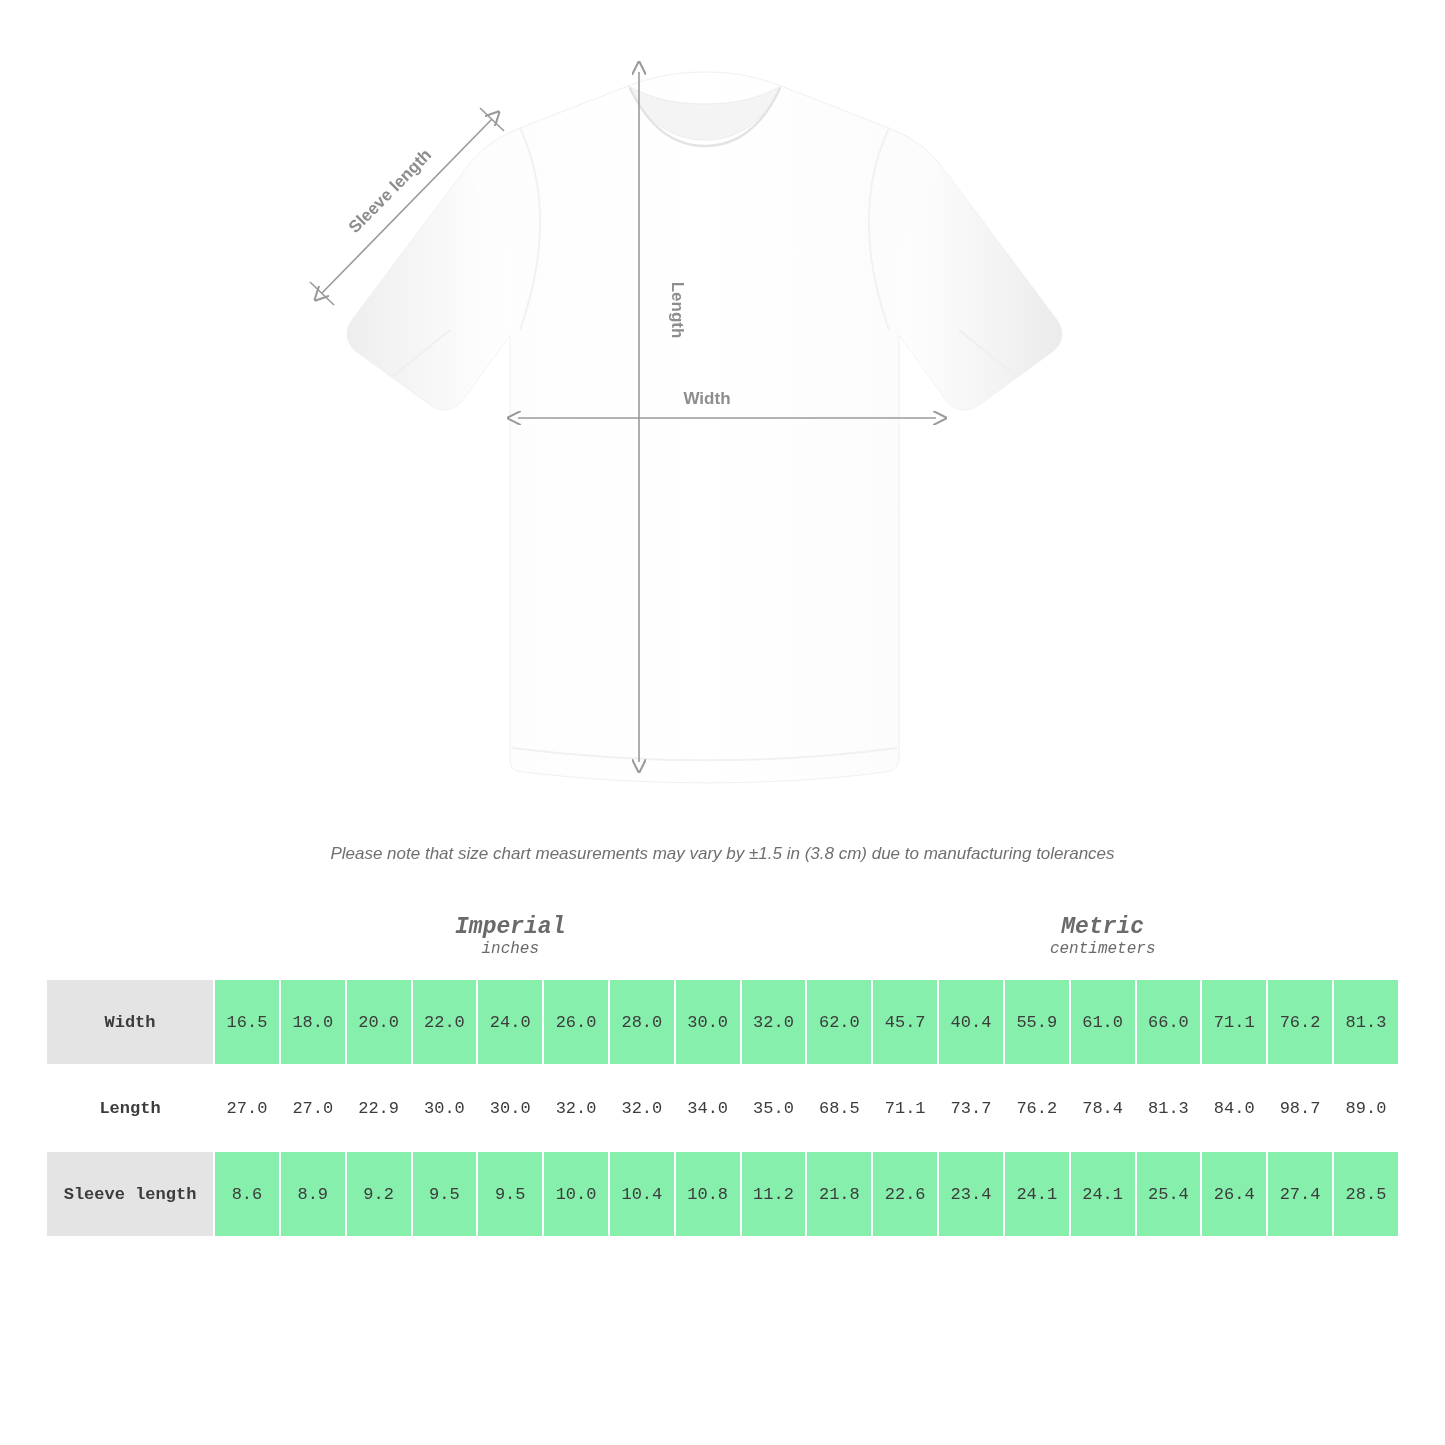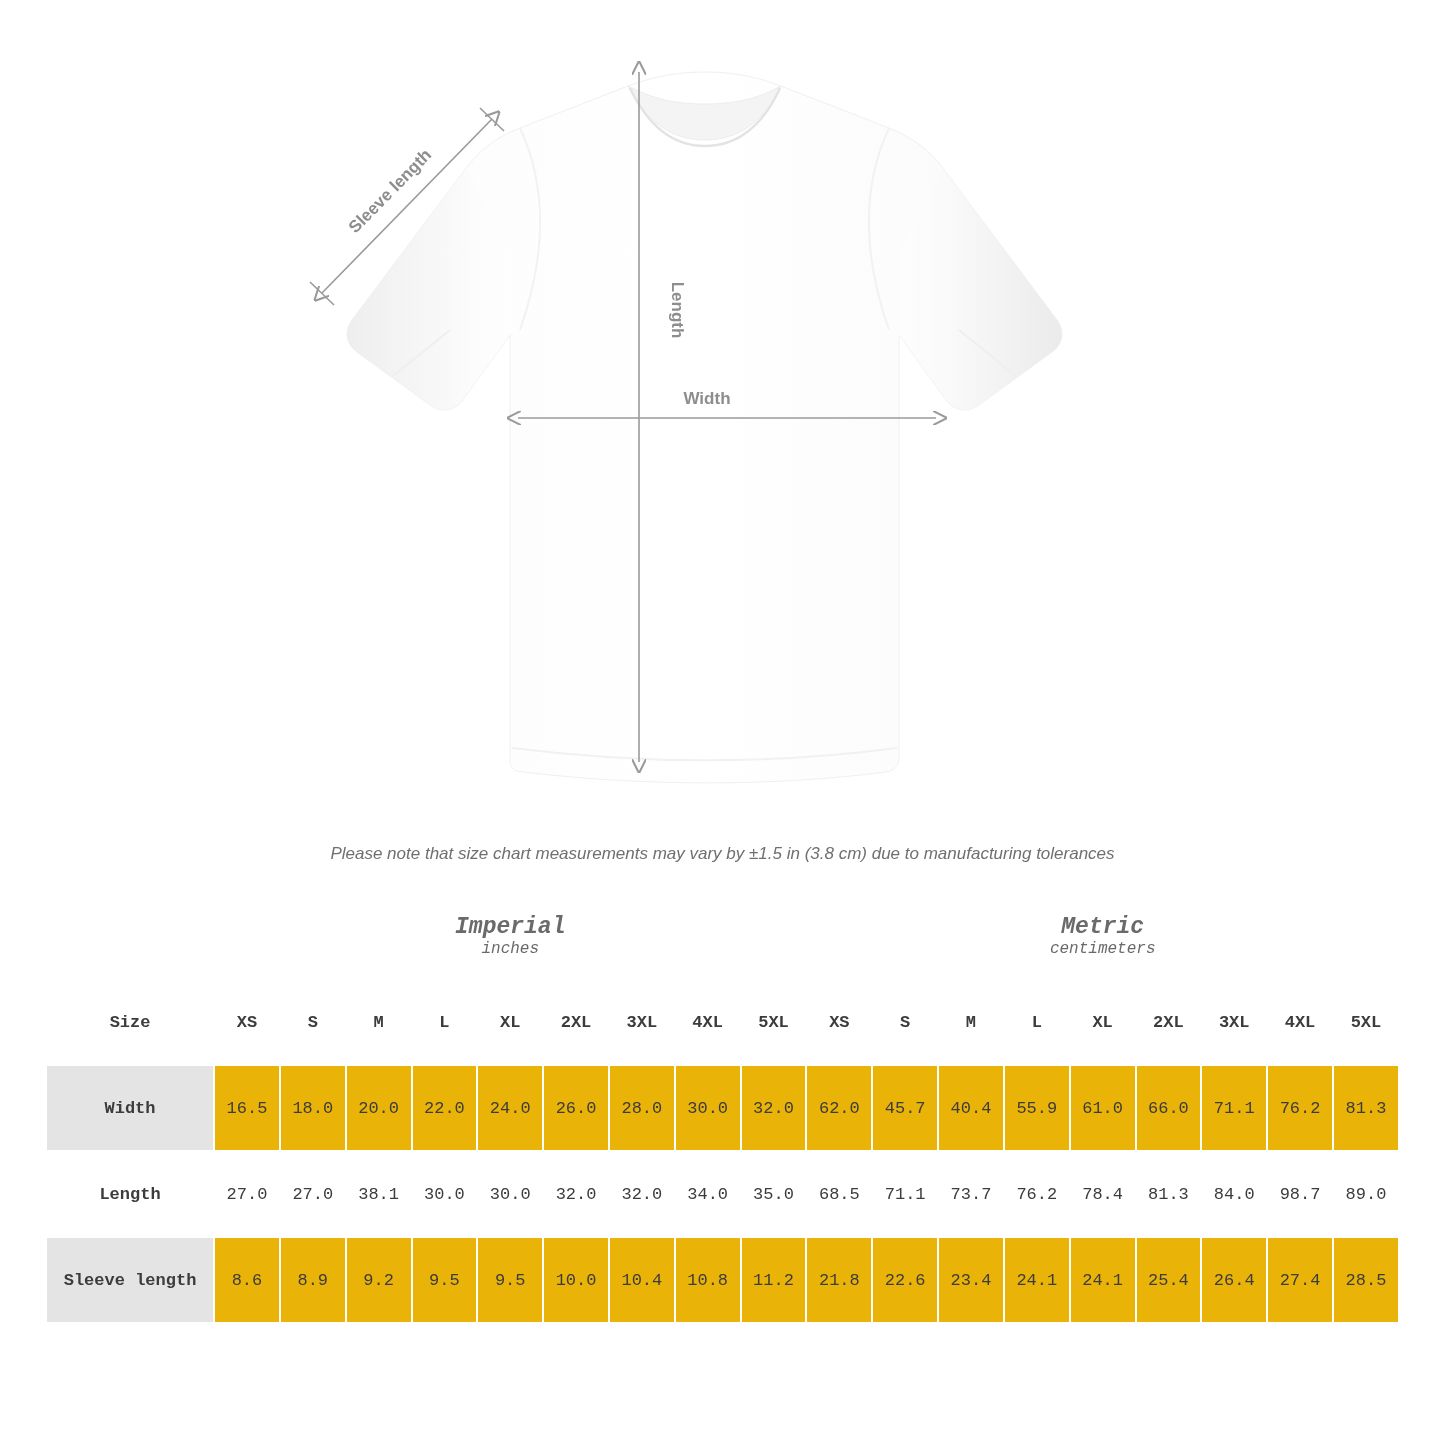--- a/index.html
+++ b/index.html
@@ -96,21 +96,21 @@
     font-weight: bold;
     color: #3c3c3c;
   }
   .row-label {
     background: #e8e8e8;
     font-size: 18px;
     font-weight: bold;
     color: #3c3c3c;
   }
   tr.shaded td {
-    background: #eab308;
+    background: #86efac;
   }
   tr.shaded td.row-label {
     background: #e4e4e4;
   }
   .first-col { width: 168px; }
   .data-col { width: 65.8px; }
   .header-row td { height: 78px; }
 </style>
 </head>
 <body>
@@ -239,41 +239,20 @@
           <td class="unit-head" colspan="9">
             <div class="unit-system">Imperial</div>
             <div class="unit-units">inches</div>
           </td>
           <td class="unit-head" colspan="9">
             <div class="unit-system">Metric</div>
             <div class="unit-units">centimeters</div>
           </td>
         </tr>
 
-        <tr class="header-row">
-          <td class="row-label">Size</td>
-          <td class="size-header-cell">XS</td>
-          <td class="size-header-cell">S</td>
-          <td class="size-header-cell">M</td>
-          <td class="size-header-cell">L</td>
-          <td class="size-header-cell">XL</td>
-          <td class="size-header-cell">2XL</td>
-          <td class="size-header-cell">3XL</td>
-          <td class="size-header-cell">4XL</td>
-          <td class="size-header-cell">5XL</td>
-          <td class="size-header-cell">XS</td>
-          <td class="size-header-cell">S</td>
-          <td class="size-header-cell">M</td>
-          <td class="size-header-cell">L</td>
-          <td class="size-header-cell">XL</td>
-          <td class="size-header-cell">2XL</td>
-          <td class="size-header-cell">3XL</td>
-          <td class="size-header-cell">4XL</td>
-          <td class="size-header-cell">5XL</td>
-        </tr>
 
         <tr class="shaded">
           <td class="row-label">Width</td>
           <td>16.5</td>
           <td>18.0</td>
           <td>20.0</td>
           <td>22.0</td>
           <td>24.0</td>
           <td>26.0</td>
           <td>28.0</td>
@@ -287,21 +266,21 @@
           <td>66.0</td>
           <td>71.1</td>
           <td>76.2</td>
           <td>81.3</td>
         </tr>
 
         <tr>
           <td class="row-label">Length</td>
           <td>27.0</td>
           <td>27.0</td>
-          <td>38.1</td>
+          <td>22.9</td>
           <td>30.0</td>
           <td>30.0</td>
           <td>32.0</td>
           <td>32.0</td>
           <td>34.0</td>
           <td>35.0</td>
           <td>68.5</td>
           <td>71.1</td>
           <td>73.7</td>
           <td>76.2</td>

